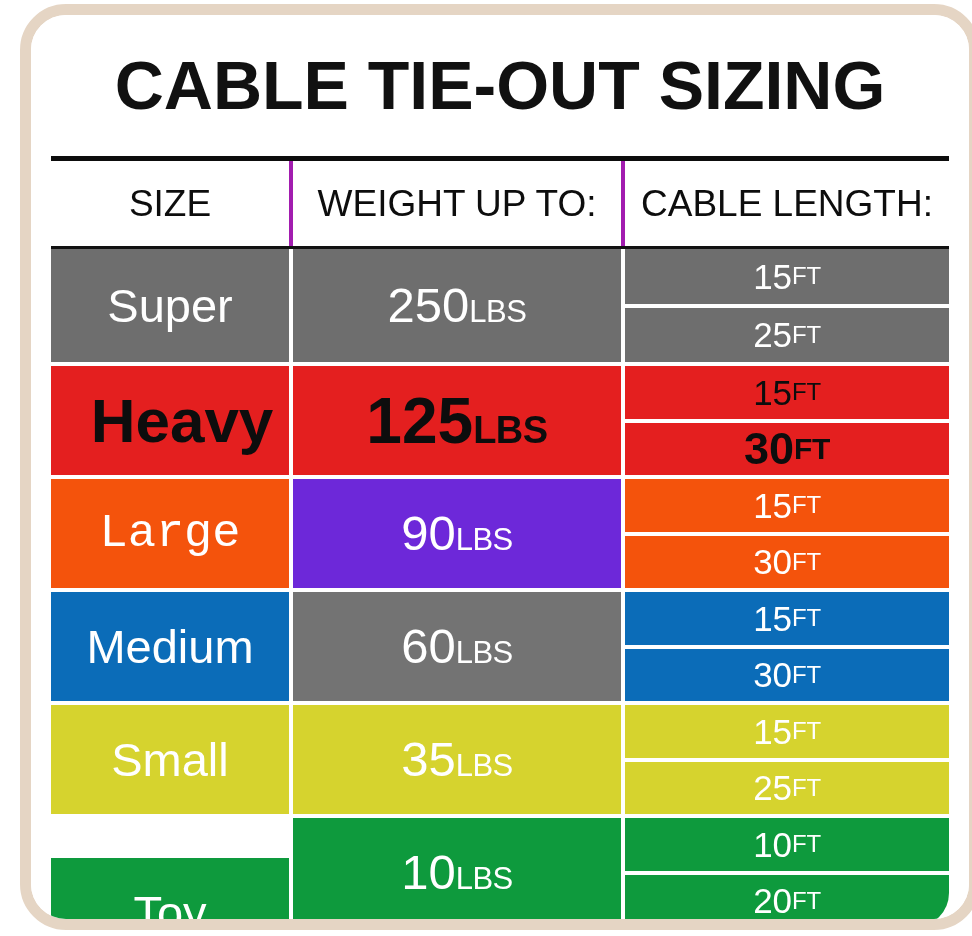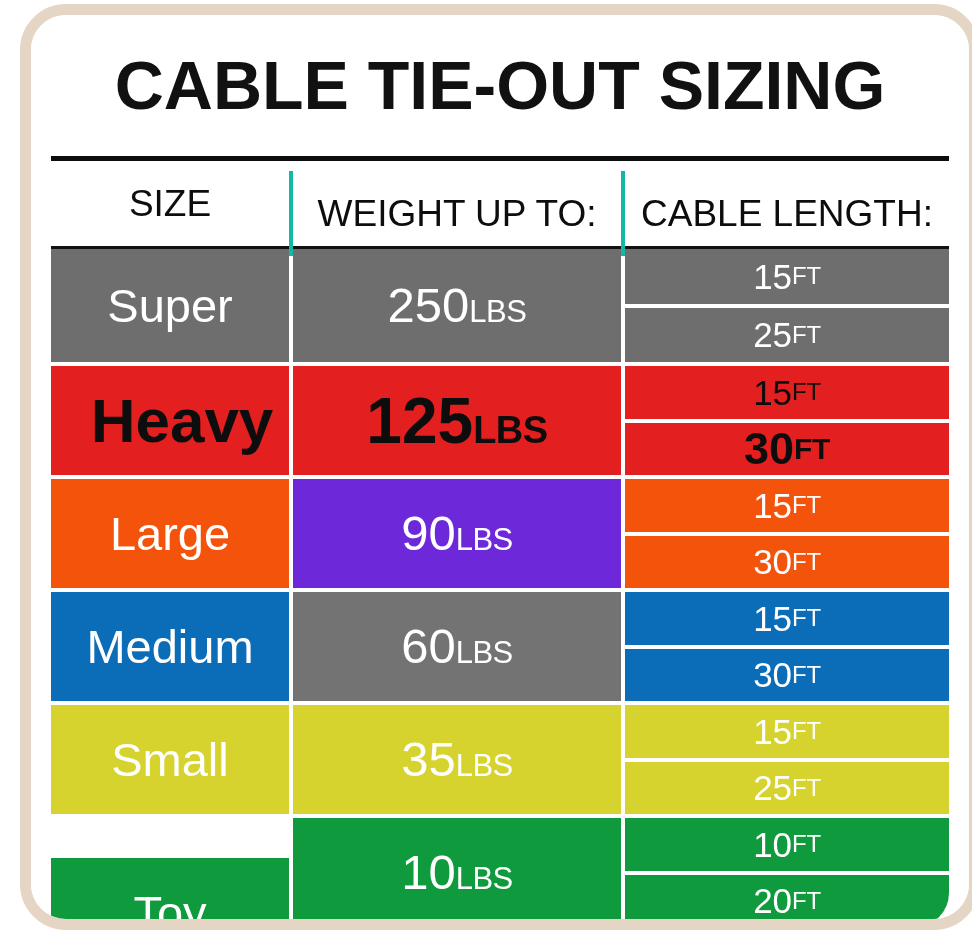--- a/index.html
+++ b/index.html
@@ -85,22 +85,21 @@
     justify-content: center;
     height: 100%;
     font-size: 37px;
     font-weight: normal;
     color: #0d0d0d;
     white-space: nowrap;
     position: relative;
   }
   .row.header .c-weight,
   .row.header .c-len {
-    border-left: 4px solid #14b8a6;
-    margin-top: 10px;
+    border-left: 4px solid #a21caf;
   }
 
   
   .row.data { height: 113px; color: #ffffff; }
   .row.data + .row.data { border-top: 4px solid #ffffff; }
 
   .row.data .c-weight,
   .row.data .c-len {
     border-left: 4px solid #ffffff;
   }
@@ -220,21 +219,21 @@
                   <span class="len-unit" style="color: rgb(13, 13, 13);">FT</span>
                 </div>
                 <div class="len-cell hl">
                   <span class="len-num" style="color: rgb(13, 13, 13);">30</span>
                   <span class="len-unit" style="color: rgb(13, 13, 13);">FT</span>
                 </div>
               </div>
             </div>
           </div>
           <div class="row data">
-            <div class="c-size cell-center" style="background: rgb(244, 83, 12);">
+            <div class="c-size cell-center" style="background: rgb(244, 83, 12); font-family: Liberation Mono, monospace;">
               <span class="size-text" style="color: rgb(255, 255, 255);">Large</span>
             </div>
             <div class="c-weight cell-center" style="background: #6d28d9;">
               <span><span class="weight-num" style="color: rgb(255, 255, 255);">90</span><span class="weight-unit" style="color: rgb(255, 255, 255);">LBS</span></span>
             </div>
             <div class="c-len" style="background: rgb(244, 83, 12);">
               <div class="len-stack">
                 <div class="len-cell">
                   <span class="len-num" style="color: rgb(255, 255, 255);">15</span>
                   <span class="len-unit" style="color: rgb(255, 255, 255);">FT</span>

